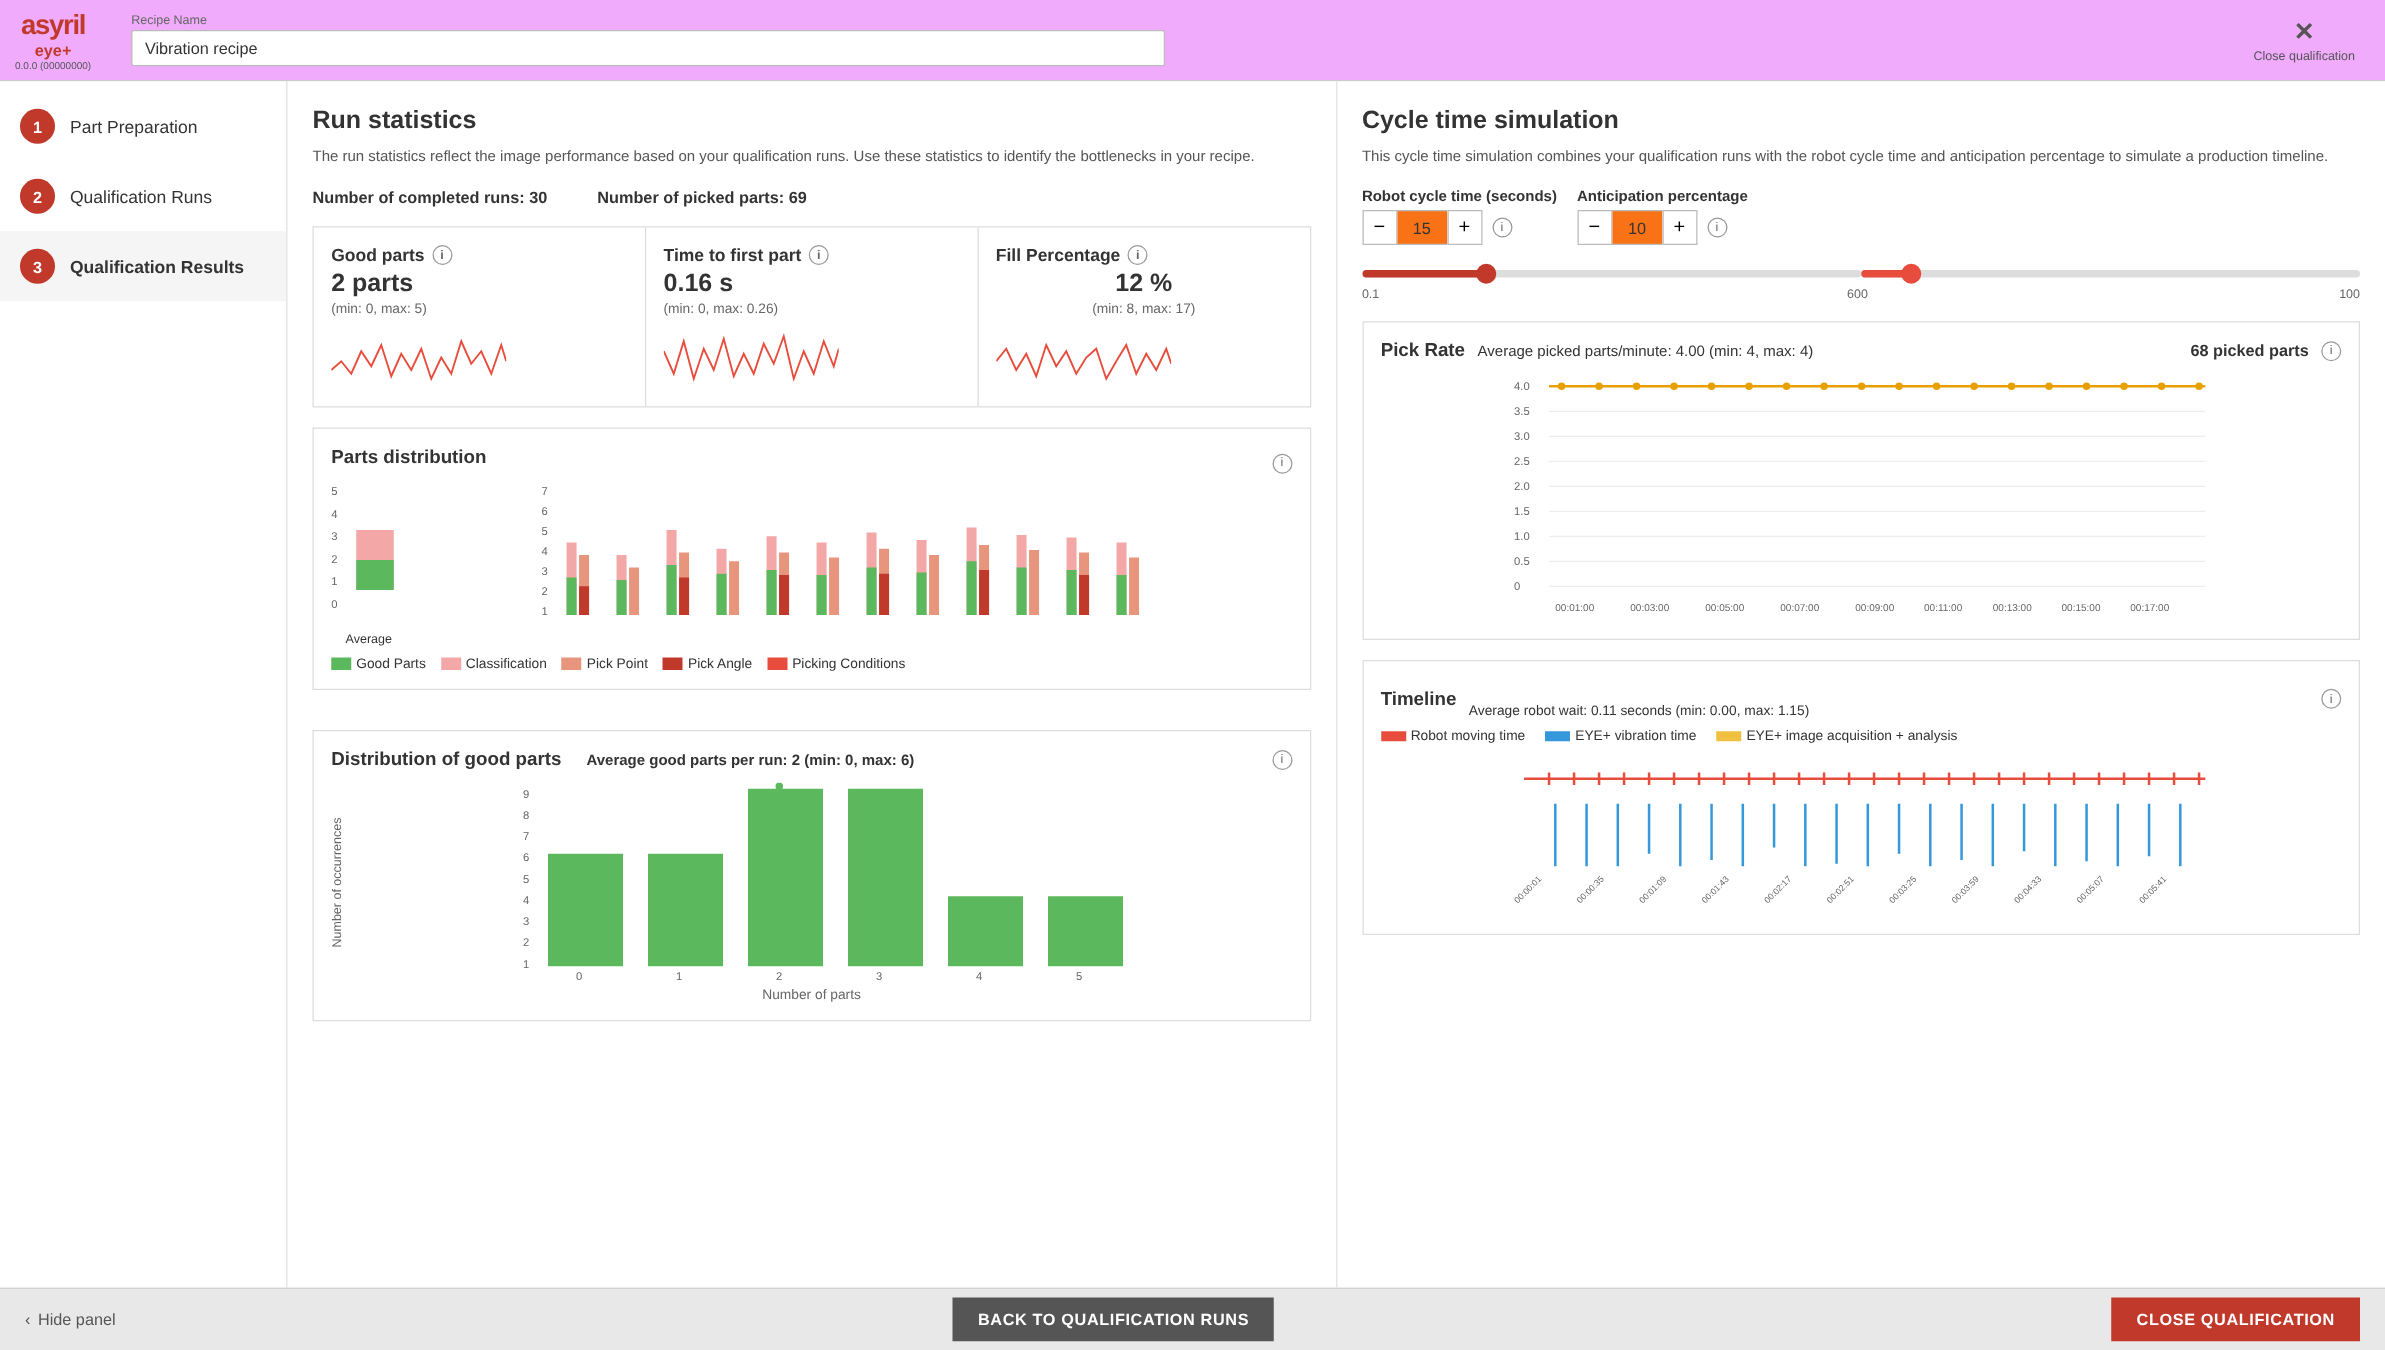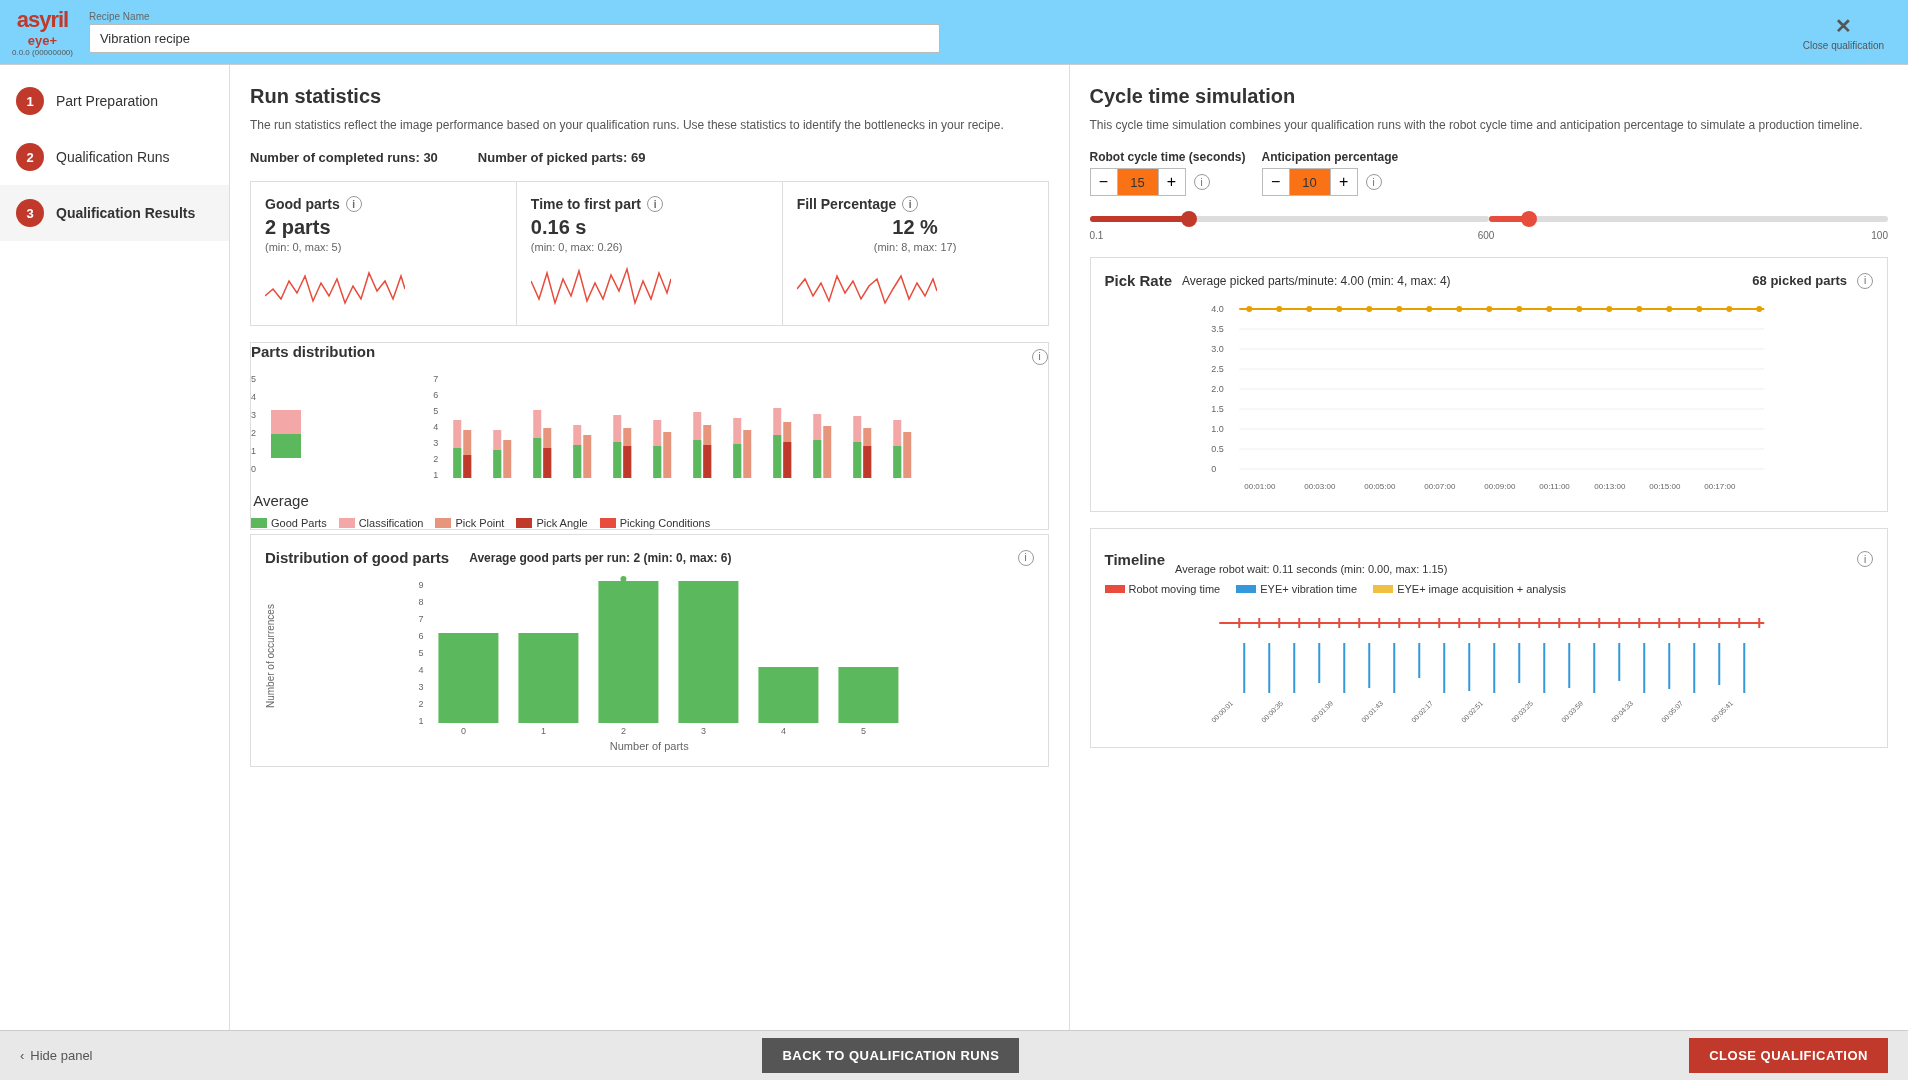--- a/index.html
+++ b/index.html
@@ -1,21 +1,21 @@
 <!DOCTYPE html>
 <html><head>
   <meta charset="utf-8">
   <style>
     * { box-sizing: border-box; margin: 0; padding: 0; }
     body { font-family: Arial, sans-serif; background: #f0f0f0; font-size: 13px; color: #333; height: 1080px; overflow: hidden; }
 
     
     .topbar {
-      display: flex; align-items: center; background: #7dd3fc; border-bottom: 1px solid #ccc;
-      padding: 8px 12px; height: 65px; 
+      display: flex; align-items: center; background: #f0abfc; border-bottom: 1px solid #ccc;
+      padding: 8px 12px; height: 65px; gap: 16px;
     }
     .logo { display: flex; flex-direction: column; align-items: center; margin-right: 16px; }
     .logo-main { font-size: 22px; font-weight: bold; color: #c0392b; letter-spacing: -1px; }
     .logo-sub { font-size: 8px; color: #555; }
     .field-group { display: flex; flex-direction: column; flex: 1; }
     .field-label { font-size: 10px; color: #666; margin-bottom: 2px; }
     .field-input {
       border: 1px solid #bbb; background: white; padding: 6px 10px;
       font-size: 13px; color: #333; border-radius: 2px;
     }
@@ -67,21 +67,21 @@
     .info-icon {
       width: 16px; height: 16px; border-radius: 50%; border: 1px solid #999;
       display: inline-flex; align-items: center; justify-content: center;
       font-size: 10px; color: #666; cursor: pointer; flex-shrink: 0;
     }
 
     
     .sparkline { height: 50px; margin-top: 4px; }
 
     
-    .dist-card { border: 1px solid #ddd; padding: 0; margin-bottom: 4px; position: relative; }
+    .dist-card { border: 1px solid #ddd; padding: 14px; margin-bottom: 32px; position: relative; }
     .dist-title { font-size: 15px; font-weight: bold; margin-bottom: 10px; }
     .legend { display: flex; gap: 12px; flex-wrap: wrap; margin-top: 8px; font-size: 11px; }
     .legend-item { display: flex; align-items: center; gap: 4px; }
     .legend-color { width: 16px; height: 10px; display: inline-block; }
 
     
     .dist-good-card { border: 1px solid #ddd; padding: 14px; }
     .dist-good-header { display: flex; align-items: center; gap: 20px; margin-bottom: 10px; }
     .dist-good-title { font-size: 15px; font-weight: bold; }
     .dist-good-stats { font-size: 12px; font-weight: bold; }
@@ -250,21 +250,21 @@
                 <text x="0" y="12" font-size="9" fill="#666">5</text>
                 <text x="0" y="30" font-size="9" fill="#666">4</text>
                 <text x="0" y="48" font-size="9" fill="#666">3</text>
                 <text x="0" y="66" font-size="9" fill="#666">2</text>
                 <text x="0" y="84" font-size="9" fill="#666">1</text>
                 <text x="0" y="102" font-size="9" fill="#666">0</text>
 
                 <rect x="20" y="40" width="30" height="48" fill="#f4a7a7"></rect>
                 <rect x="20" y="64" width="30" height="24" fill="#5cb85c"></rect>
               </svg>
-              <div style="font-size:15px;text-align:center;margin-top:2px;">Average</div>
+              <div style="font-size:10px;text-align:center;margin-top:2px;">Average</div>
             </div>
 
             <div style="flex:1;overflow:hidden;">
               <svg width="100%" height="120" viewBox="0 0 500 120">
 
                 <text x="0" y="12" font-size="9" fill="#666">7</text>
                 <text x="0" y="28" font-size="9" fill="#666">6</text>
                 <text x="0" y="44" font-size="9" fill="#666">5</text>
                 <text x="0" y="60" font-size="9" fill="#666">4</text>
                 <text x="0" y="76" font-size="9" fill="#666">3</text>

